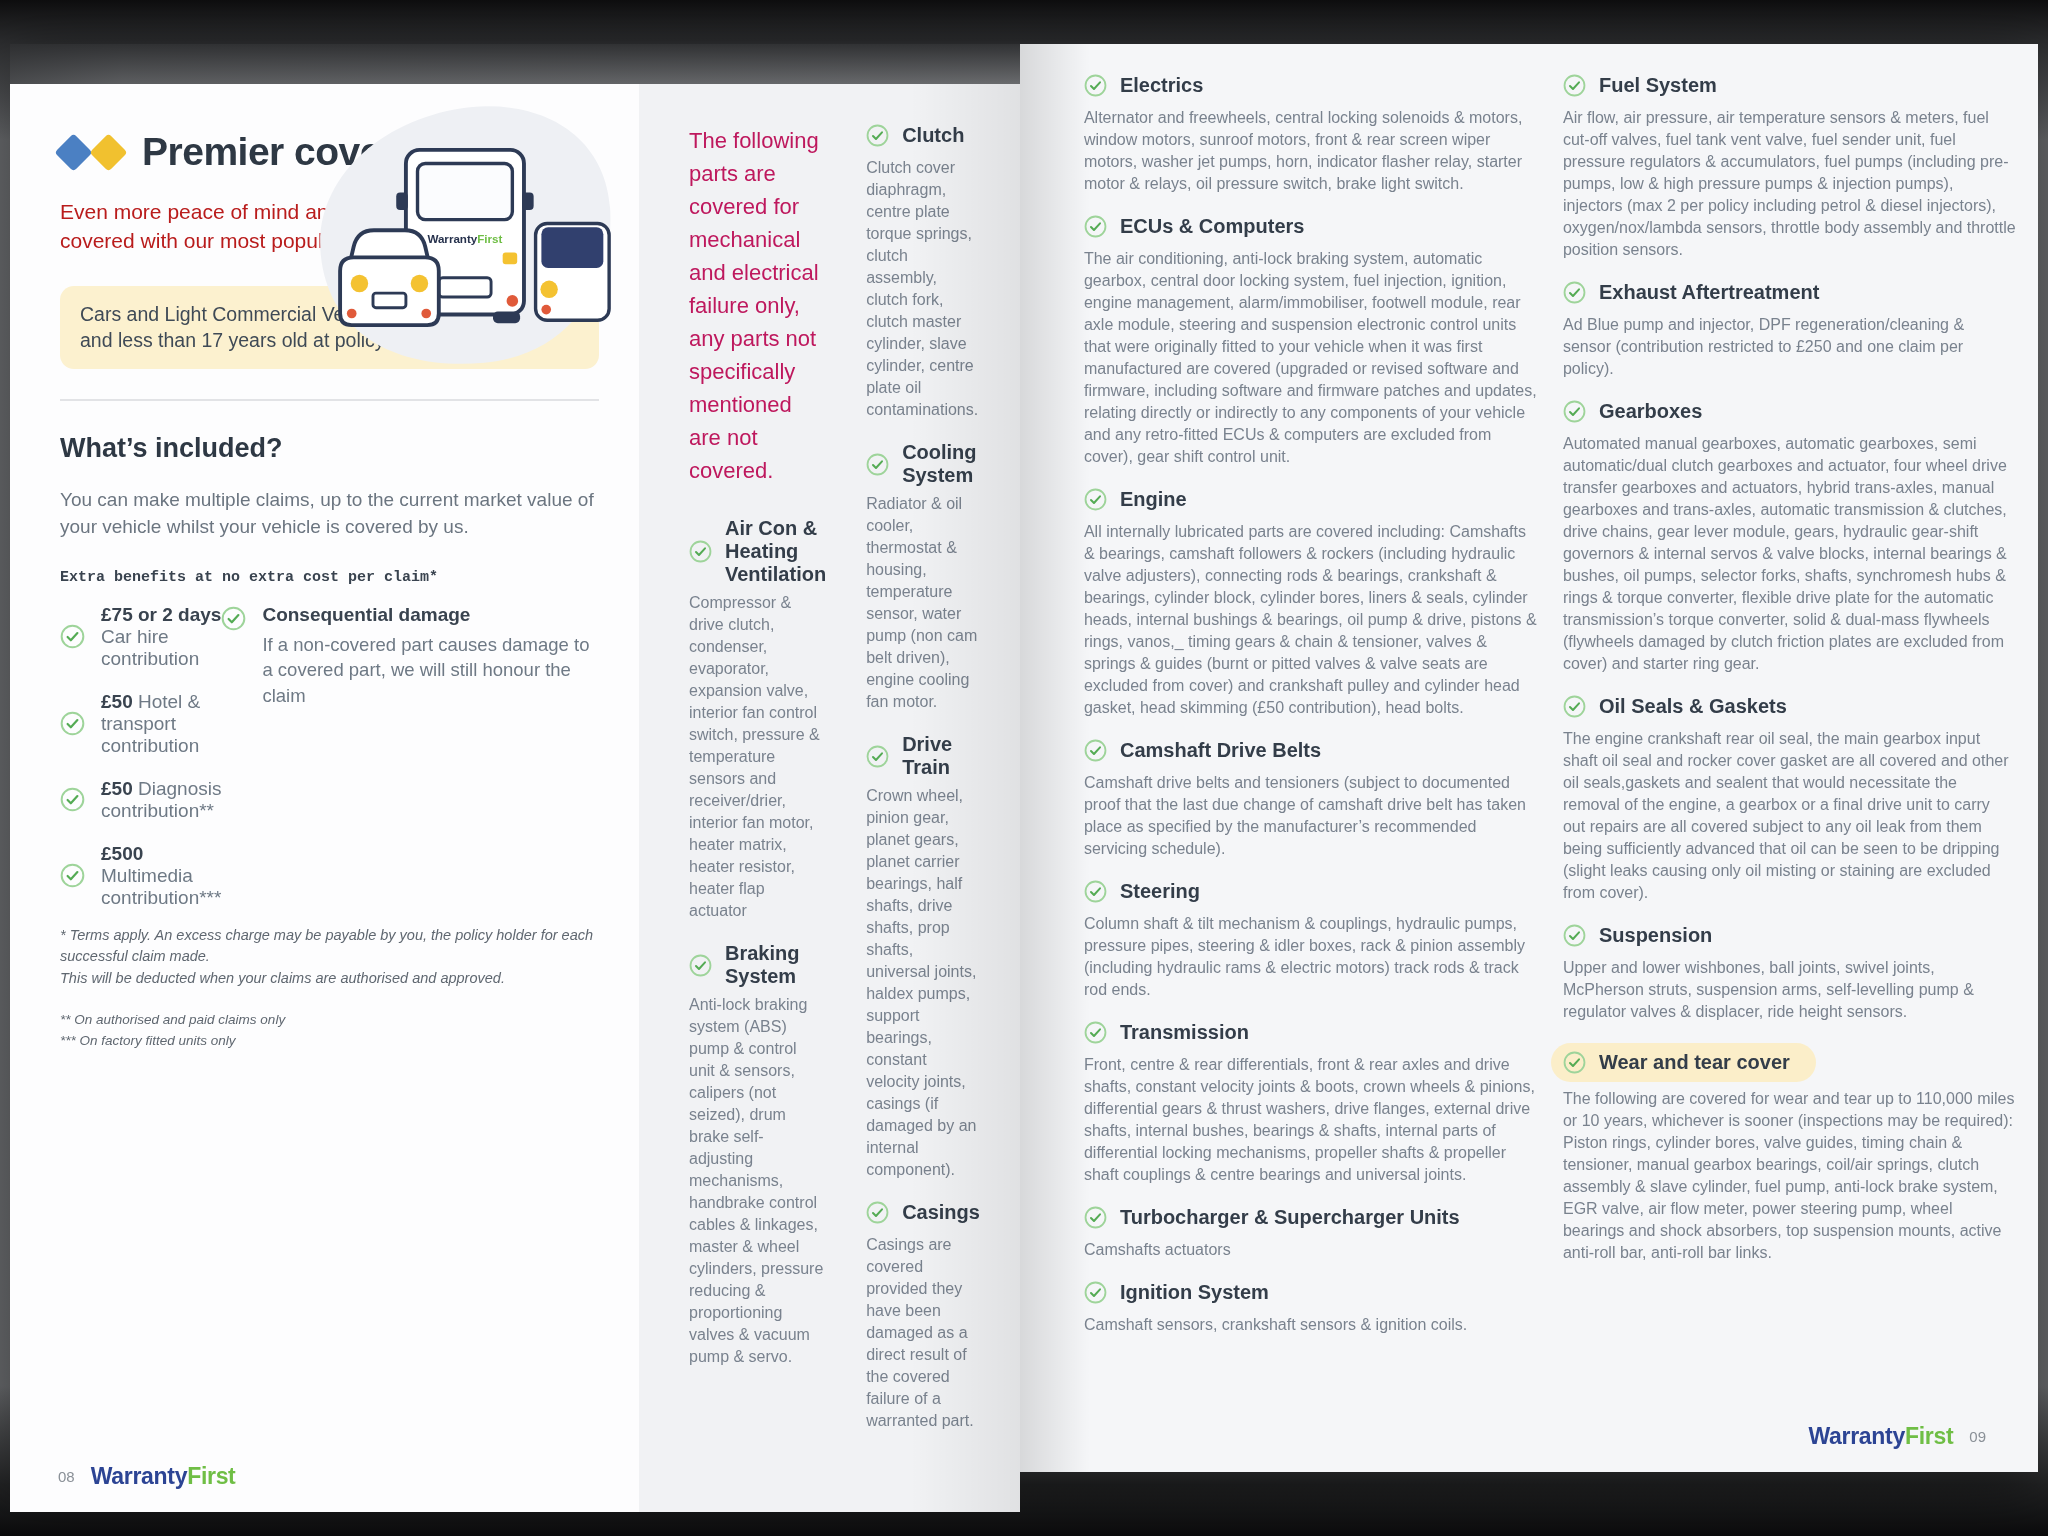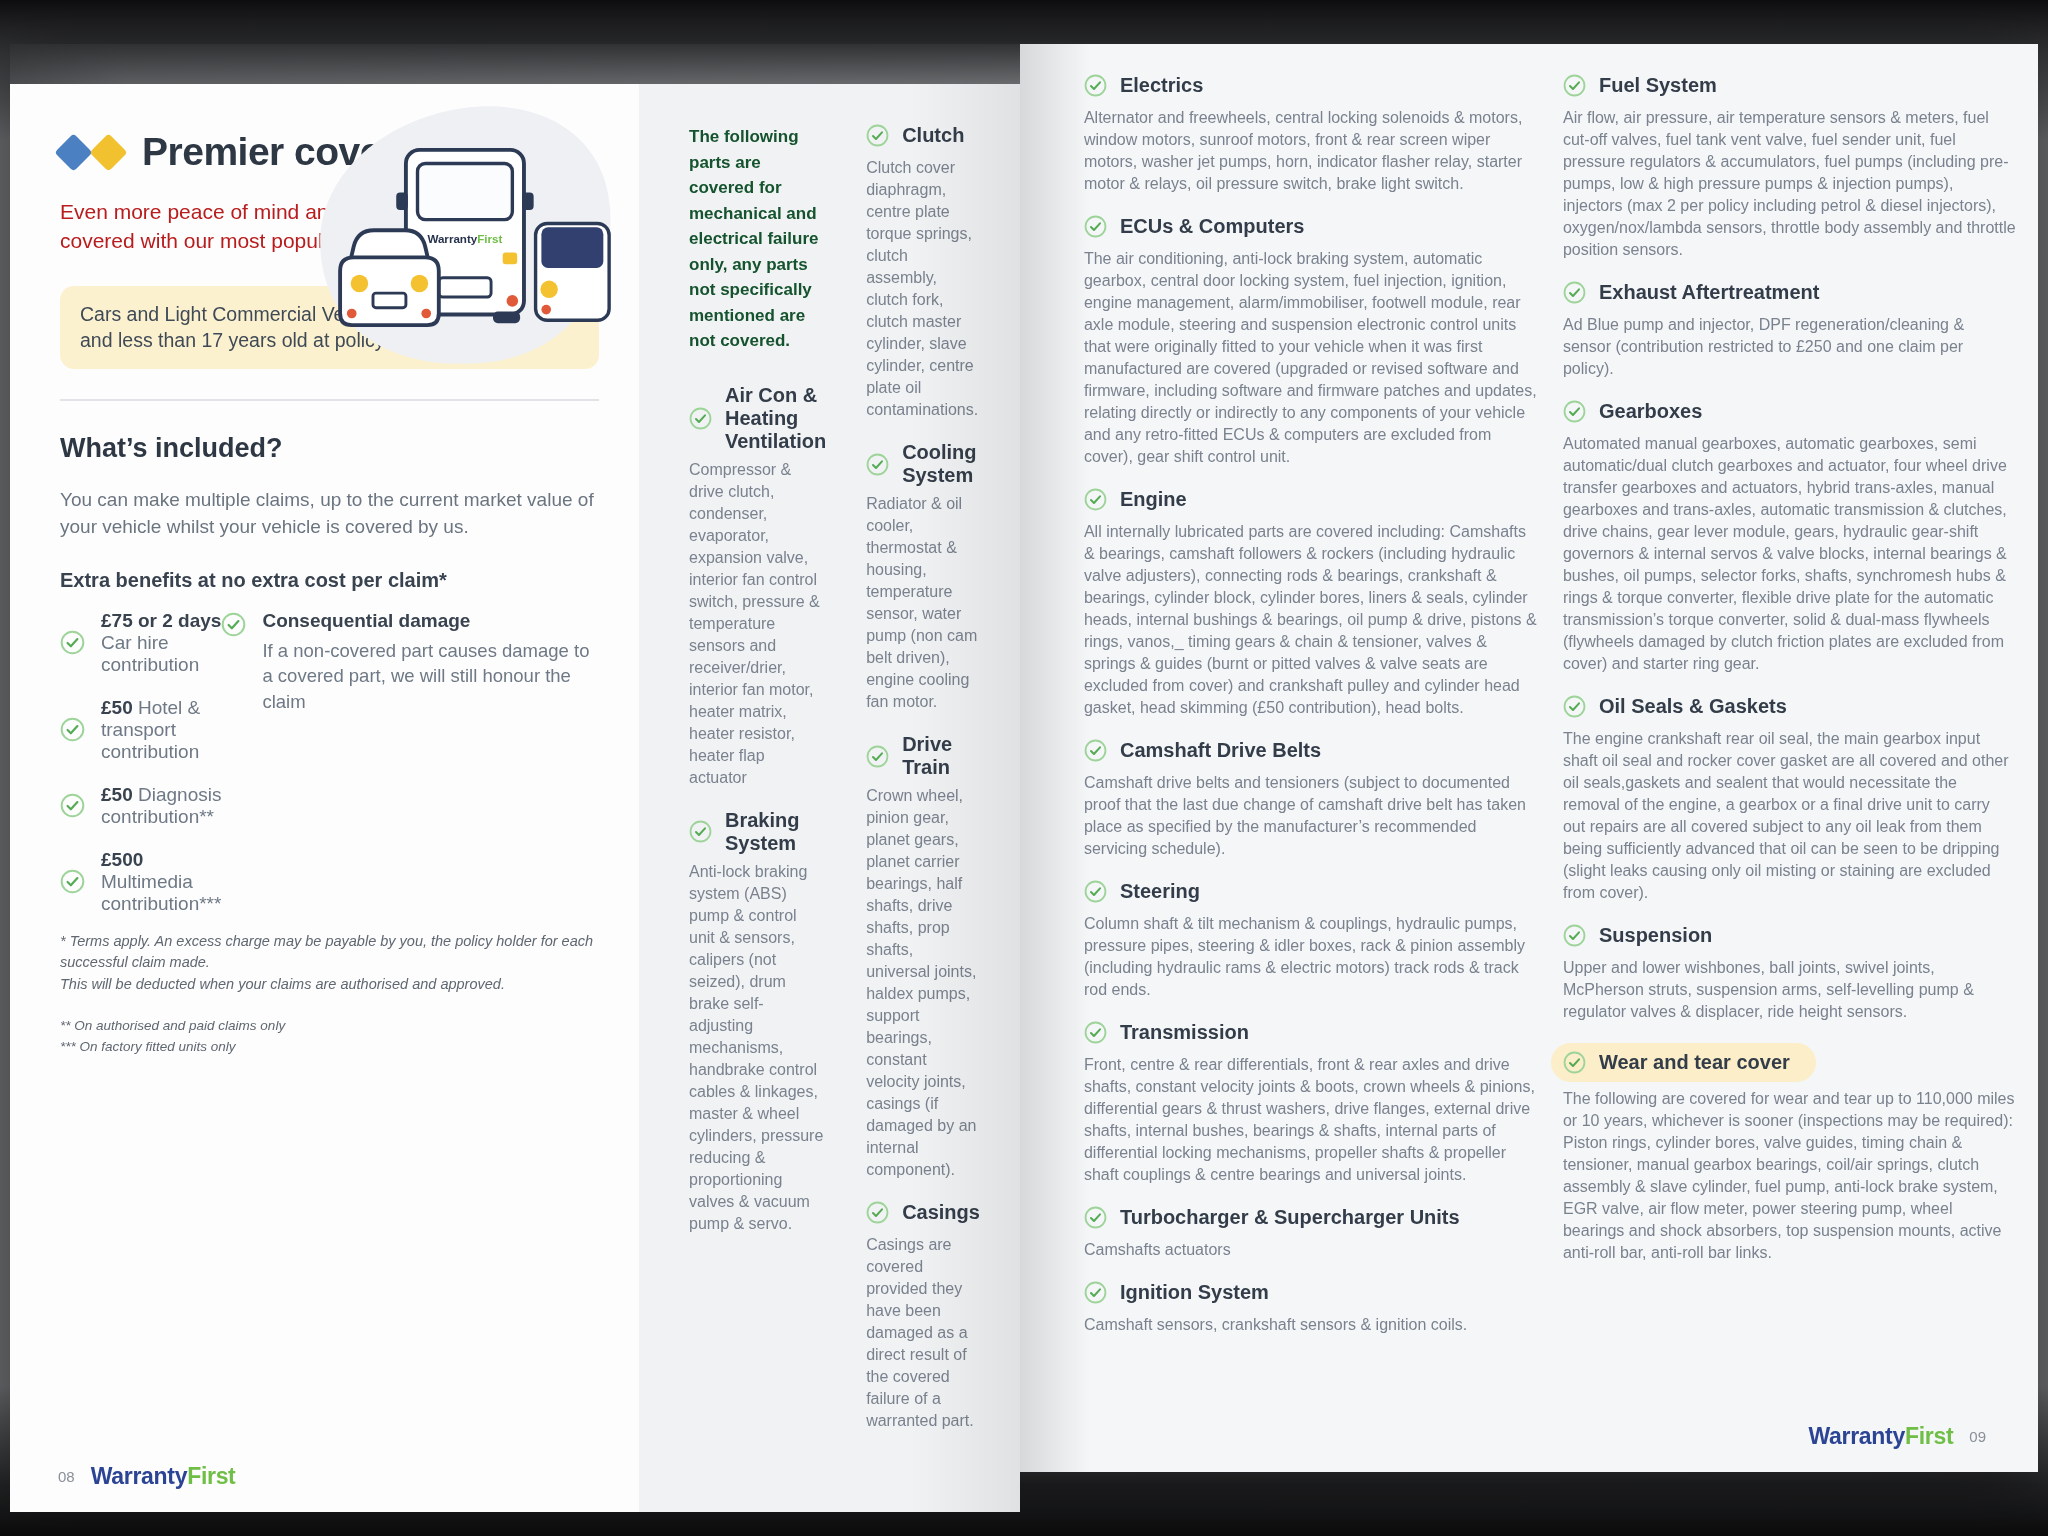--- a/index.html
+++ b/index.html
@@ -38,39 +38,39 @@
   h1{ font-size:39px; font-weight:800; color:#2e3844; letter-spacing:-.5px; }
   .subtitle{ margin-top:24px; font-size:21px; line-height:1.38; color:#b91c1c; max-width:470px; }
   .eligibility{
     margin-top:30px; max-width:550px; background:#fcf1cf; border-radius:14px;
     padding:15px 20px; font-size:19.5px; line-height:1.35; color:#3f4a56;
   }
   .car-illo{ position:absolute; top:16px; right:26px; }
   .divider{ border:none; border-top:2px solid #e2e3e6; margin-top:30px; }
   h2{ margin-top:32px; font-size:27px; font-weight:800; color:#2e3844; }
   .included-intro{ margin-top:22px; font-size:19px; line-height:1.45; color:#6b7580; max-width:710px; }
-  .benefits-heading{ margin-top:28px; font-size:20px; font-weight:700; color:#39434f; }
+  .benefits-heading{ margin-top:28px; font-size:15px; font-weight:700; color:#39434f;font-family:Liberation Mono, monospace; }
   .benefits-row{ display:flex; margin-top:18px; }
   .benefit-list{ width:57%; display:flex; flex-direction:column; gap:21px; }
   .benefit{ display:flex; align-items:center; gap:16px; font-size:19px; color:#6e7985; }
   .benefit strong{ color:#39434f; }
   .check{ width:25px; height:25px; flex:0 0 25px; }
   .consequential{ display:flex; gap:16px; max-width:380px; }
   .consequential .check{ margin-top:2px; }
   .conseq-title{ font-size:19px; font-weight:700; color:#39434f; }
   .conseq-text{ margin-top:6px; font-size:18.5px; line-height:1.38; color:#6e7985; }
   .terms{ margin-top:16px; font-style:italic; font-size:14.5px; line-height:1.5; color:#5f6770; }
   .footnotes{ margin-top:20px; font-style:italic; font-size:13.5px; line-height:1.55; color:#5f6770; }
 
   
   .pl-bottom{
     flex:1; background:#f1f2f4; padding:40px 40px 80px 50px;
     display:grid; grid-template-columns:1fr 1fr; column-gap:40px;
   }
-  .covered-intro{ font-size:17px; font-weight:700; line-height:1.5; color:#14532d; margin-bottom:30px; max-width:440px; }
+  .covered-intro{ font-size:22px; font-weight:400; line-height:1.5; color:#be185d; margin-bottom:30px; max-width:440px; }
 
   
   .cov-list{ display:block; }
   .cov-item{ margin-bottom:20px; }
   .cov-head{ display:inline-flex; align-items:center; gap:13px; }
   .cov-head.hl{ background:#fbeec9; border-radius:26px; padding:8px 26px 8px 12px; margin-left:-12px; }
   .cov-title{ font-size:20px; font-weight:700; color:#333d49; }
   .cov-body{ margin-top:6px; font-size:16px; line-height:22px; color:#79828e; }
   .check-sm{ width:23px; height:23px; flex:0 0 23px; }
 

